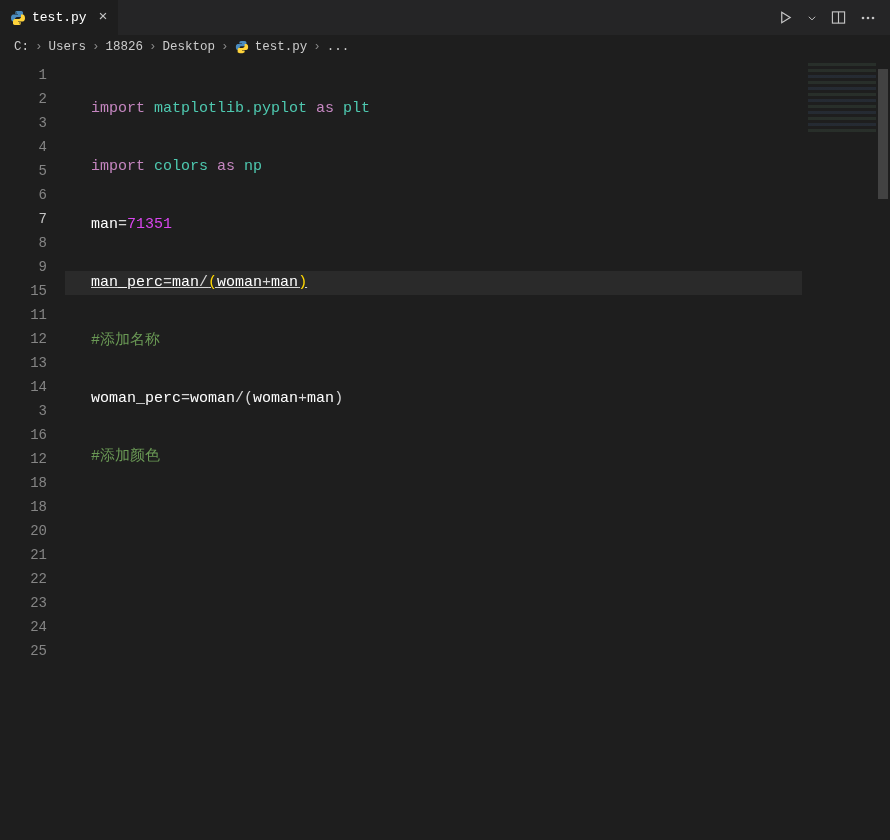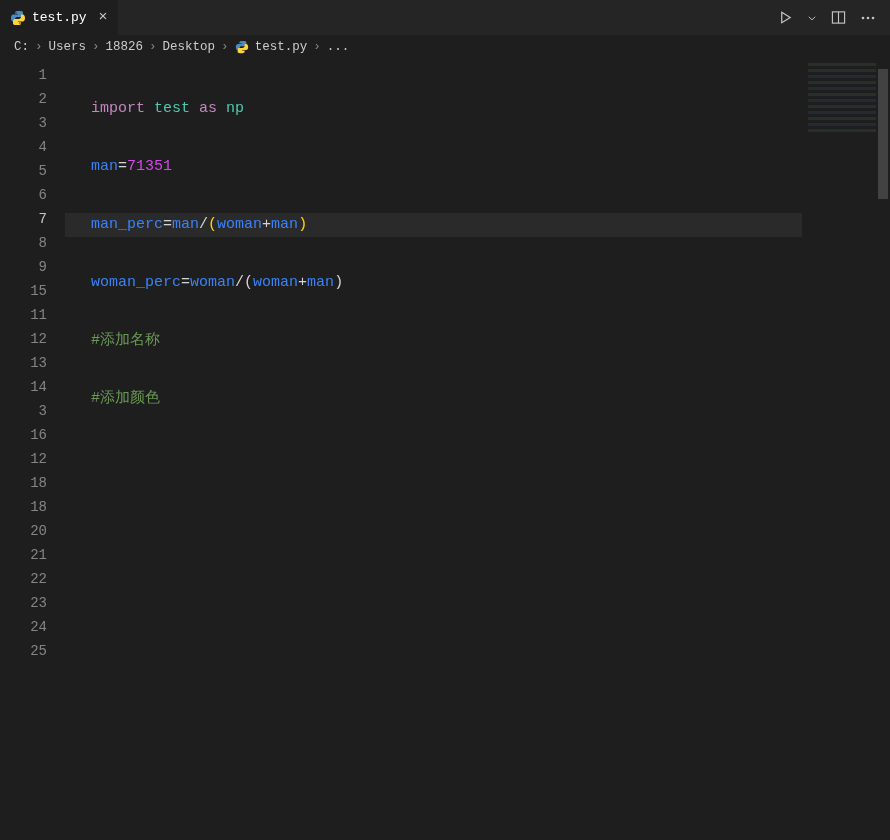--- a/index.html
+++ b/index.html
@@ -98,20 +98,21 @@
     overflow: hidden;
   }
   .code .line {
     height: 24px;
     line-height: 24px;
     padding-left: 26px;
     position: relative;
   }
   .code .line.cur {
     background: #2a2a2a;
+    text-decoration: underline;
   }
   .minimap {
     width: 88px;
     background: #1e1e1e;
     position: relative;
   }
   .minimap-inner {
     position: absolute;
     top: 4px;
     left: 6px;
@@ -135,21 +136,21 @@
     width: 10px;
     height: 130px;
     background: #424242;
     border-radius: 0;
   }
 
   
   .cm { color: #6a9955; }        
   .kw { color: #c586c0; }        
   .mod { color: #4ec9b0; }       
-  .var { color: #3b82f6; text-align: right; }       
+  .var { color: #ffffff; text-align: right; }       
   .num { color: #d946ef; }       
   .str { color: #ce9178; }       
   .op  { color: #d4d4d4; }       
   .brk { color: #d4d4d4; }
   .brk-y { color: #ffd700; }
 </style>
 </head>
 <body>
 
 <div class="tabs-row">
@@ -234,25 +235,26 @@
     <div class="ln">18</div>
     <div class="ln">20</div>
     <div class="ln">21</div>
     <div class="ln">22</div>
     <div class="ln">23</div>
     <div class="ln">24</div>
     <div class="ln">25</div>
   </div>
 
   <div class="code">
-    <div class="line"><span class="kw">import</span> <span class="mod">test</span> <span class="kw">as</span> <span class="mod">np</span></div>
+    <div class="line"><span class="kw">import</span> <span class="mod">matplotlib.pyplot</span> <span class="kw">as</span> <span class="mod">plt</span></div>
+    <div class="line"><span class="kw">import</span> <span class="mod">colors</span> <span class="kw">as</span> <span class="mod">np</span></div>
     <div class="line"><span class="var">man</span><span class="op">=</span><span class="num">71351</span></div>
     <div class="line cur"><span class="var">man_perc</span><span class="op">=</span><span class="var">man</span><span class="op">/</span><span class="brk-y">(</span><span class="var">woman</span><span class="op">+</span><span class="var">man</span><span class="brk-y">)</span></div>
+    <div class="line"><span class="cm">#添加名称</span></div>
     <div class="line"><span class="var">woman_perc</span><span class="op">=</span><span class="var">woman</span><span class="op">/</span><span class="brk">(</span><span class="var">woman</span><span class="op">+</span><span class="var">man</span><span class="brk">)</span></div>
-    <div class="line"><span class="cm">#添加名称</span></div>
     <div class="line"><span class="cm">#添加颜色</span></div>
     
     
     
     
     
     
     
     
     

